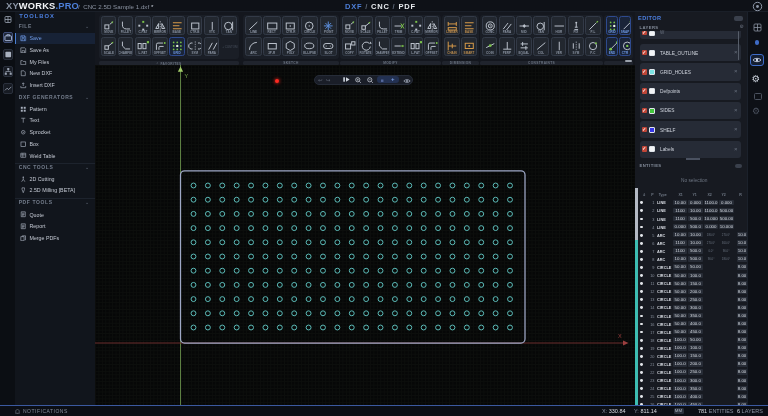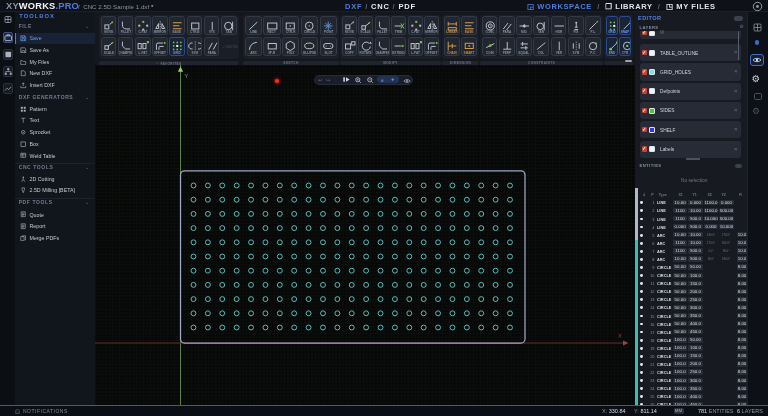--- a/index.html
+++ b/index.html
@@ -36,21 +36,20 @@
 .etype{position:absolute;left:20.5px;top:1.8px;font-size:4.4px;color:#d7dbe2;font-weight:bold;transform:scale(0.88);transform-origin:left top;}
 .ebadge{position:absolute;top:1.2px;height:5.4px;background:#272c36;border-radius:1px;font-size:4.4px;color:#d5dae1;text-align:center;line-height:5.4px;overflow:hidden;white-space:nowrap;}
 .eang{position:absolute;top:2px;font-size:3.6px;color:#69727f;text-align:center;transform:scale(0.8);white-space:nowrap;}
 </style></head>
 <body>
 <div id="page">
     <div class="abs" id="hdr"></div>
     <div class="t" style="left:6px;top:1px;font-size:9.3px;font-weight:bold;letter-spacing:0.2px;"><span style="color:#8d97a8">XY</span><span style="color:#f2f4f7">WORKS</span><span style="color:#4d7fd9">.PRO</span></div>
     <div class="t" style="left:78px;top:3px;font-size:6.2px;color:#8b93a2;">/&nbsp; CNC 2.5D Sample 1.dxf <span style="color:#c9cfda">*</span></div>
     <div class="t" style="left:345px;top:1.8px;font-size:7.5px;font-weight:bold;letter-spacing:0.8px;"><span style="color:#4d7fd9">DXF</span><span style="color:#5c6676"> / </span><span style="color:#e8ebef">CNC</span><span style="color:#5c6676"> / </span><span style="color:#e8ebef">PDF</span></div>
-    <div class="t" style="left:527px;top:1.8px;font-size:7.5px;font-weight:bold;letter-spacing:0.6px;"><span style="color:#4d7fd9">◲ WORKSPACE</span><span style="color:#5c6676">&nbsp;&nbsp;/&nbsp;&nbsp;</span><span style="color:#dfe3e9">❐ LIBRARY</span><span style="color:#5c6676">&nbsp;&nbsp;/&nbsp;&nbsp;</span><span style="color:#dfe3e9">◳ MY FILES</span></div>
     <svg class="abs" style="left:752px;top:1px;" width="11" height="11" viewBox="0 0 11 11">
       <circle cx="5.5" cy="5.5" r="4.2" fill="none" stroke="#8d97a8" stroke-width="1"></circle>
       <circle cx="5.5" cy="5.5" r="1.4" fill="#8d97a8"></circle>
     </svg>
     <div class="abs" id="rail"></div>
     <div class="abs" style="left:3px;top:15.0px;width:10px;height:11px;">
       <svg width="8" height="9" viewBox="0 0 8 9" style="display:block;margin:0 auto">
         <g fill="none" stroke="#9aa3b2" stroke-width="0.8">
           <rect x="1" y="1.5" width="6" height="6" rx="1"></rect>
           <path d="M4 1.5v6M1 4.5h6"></path>

